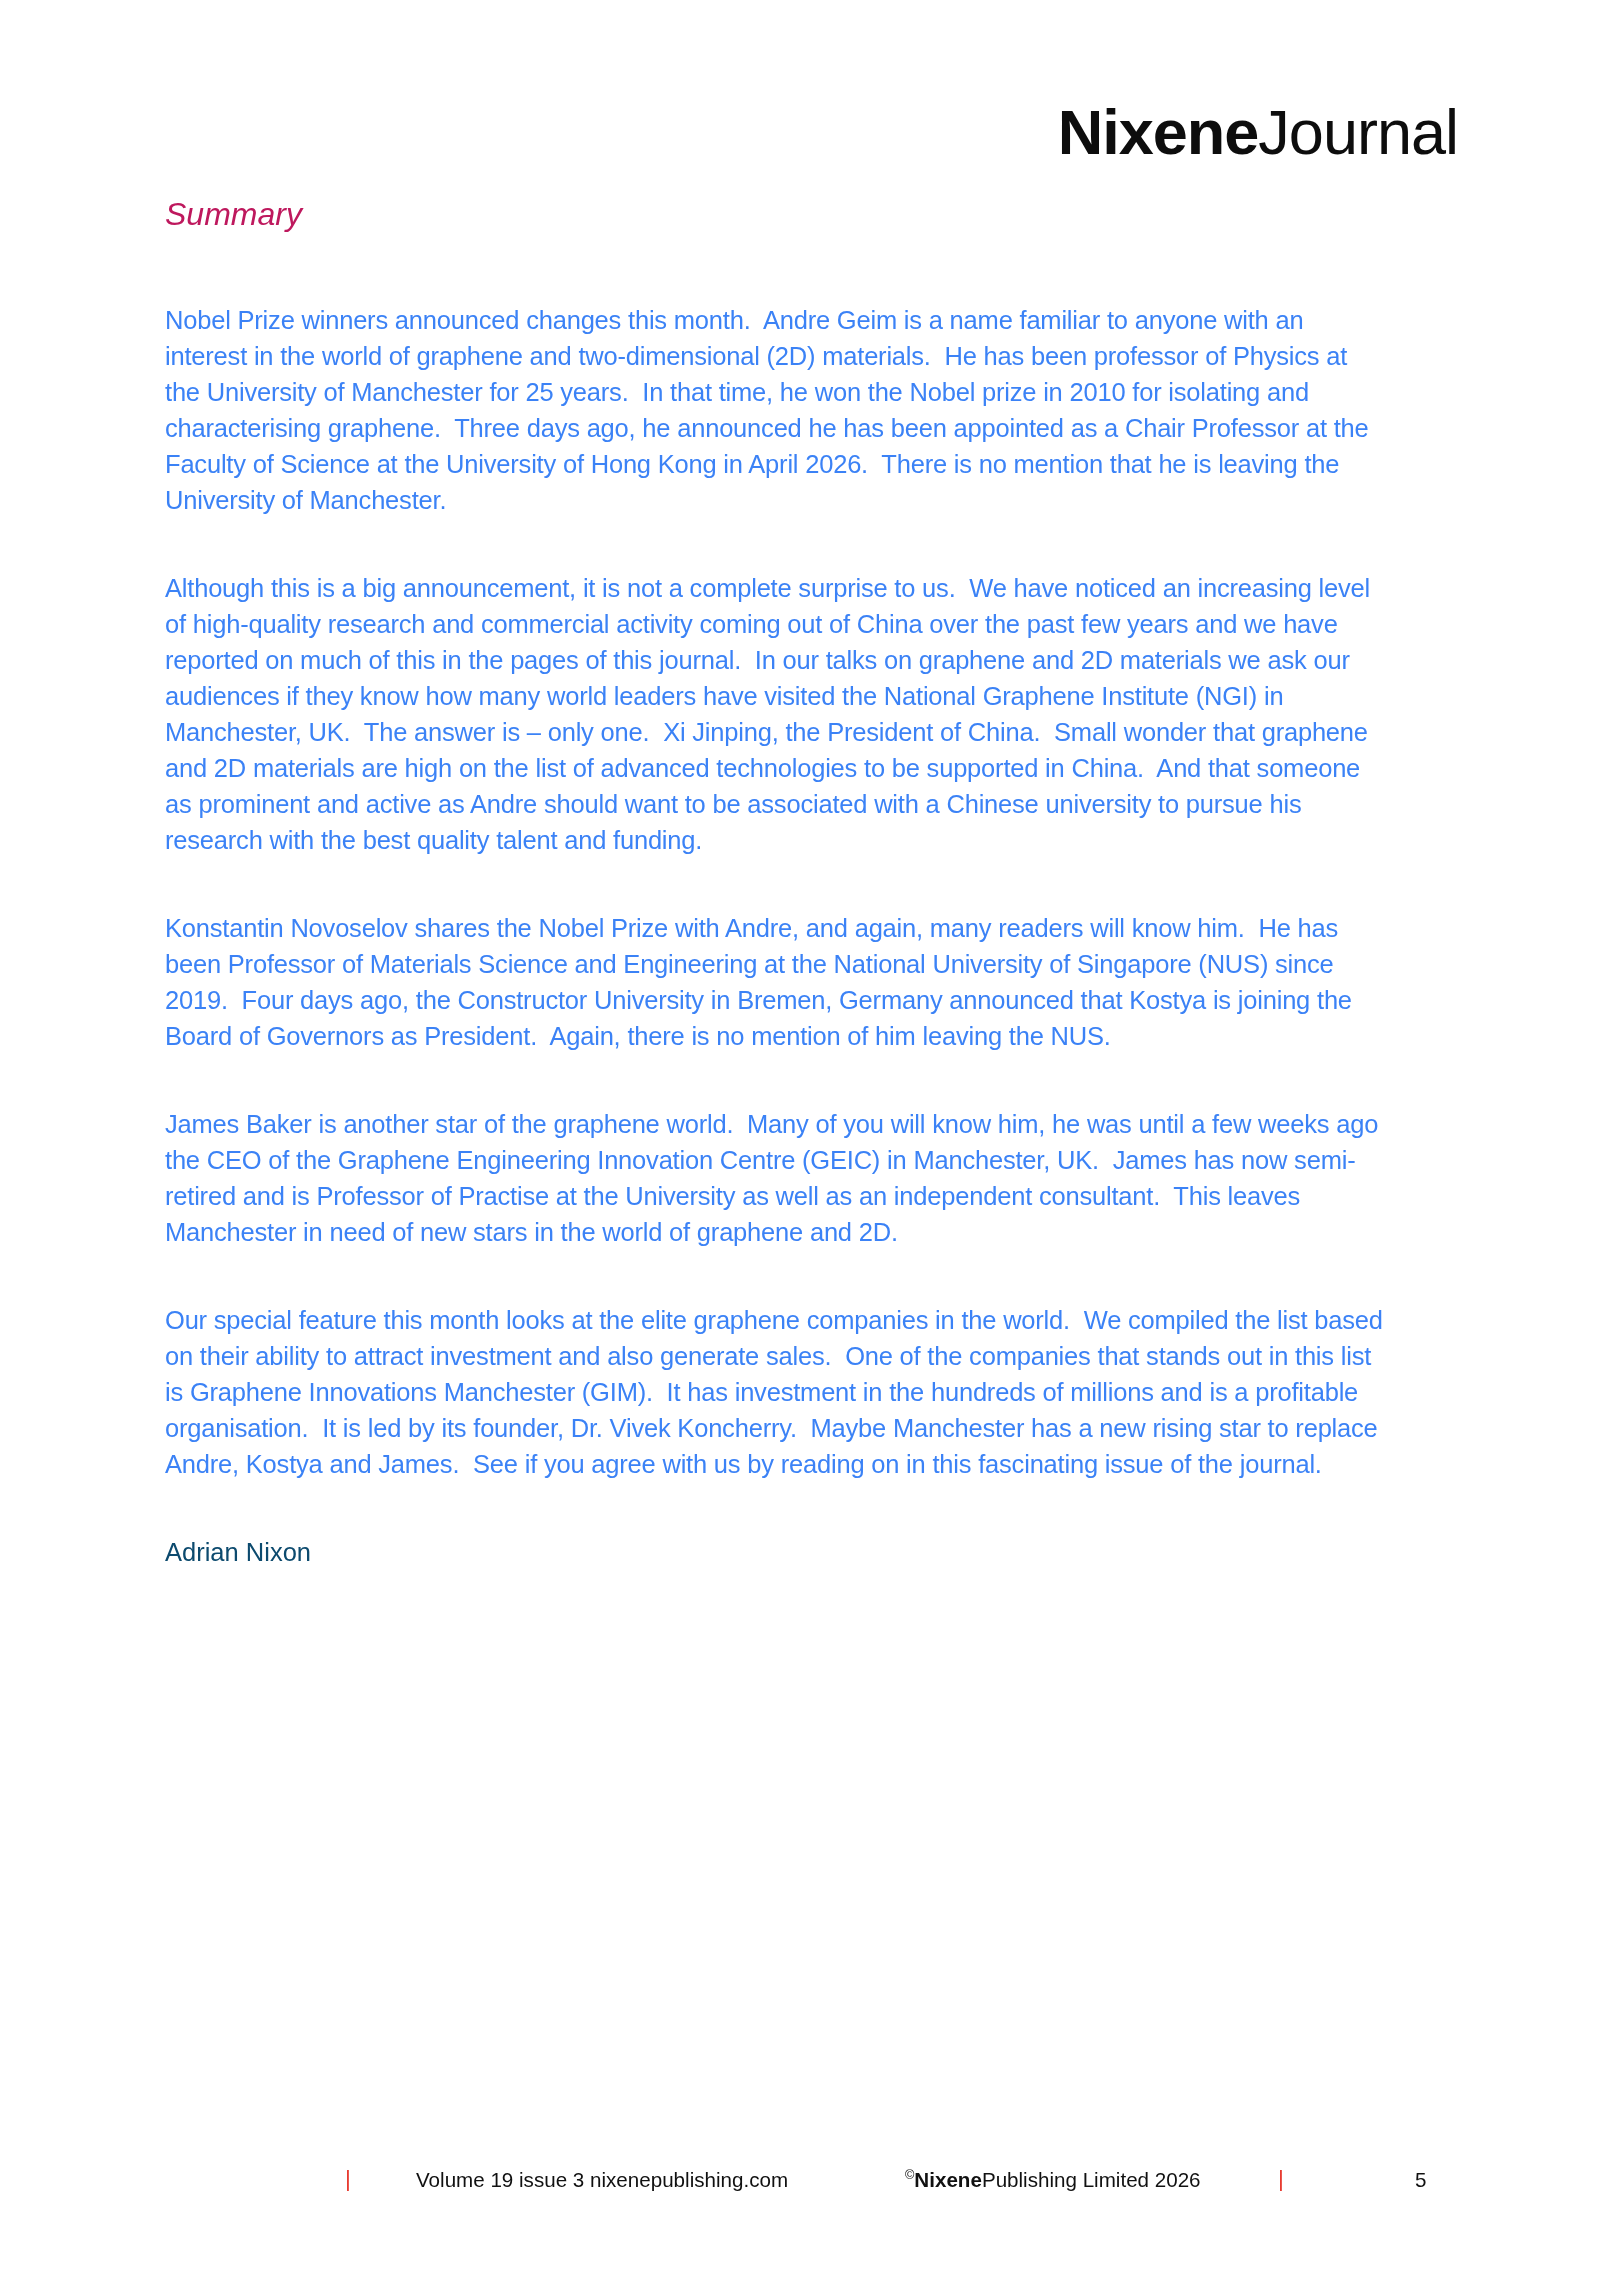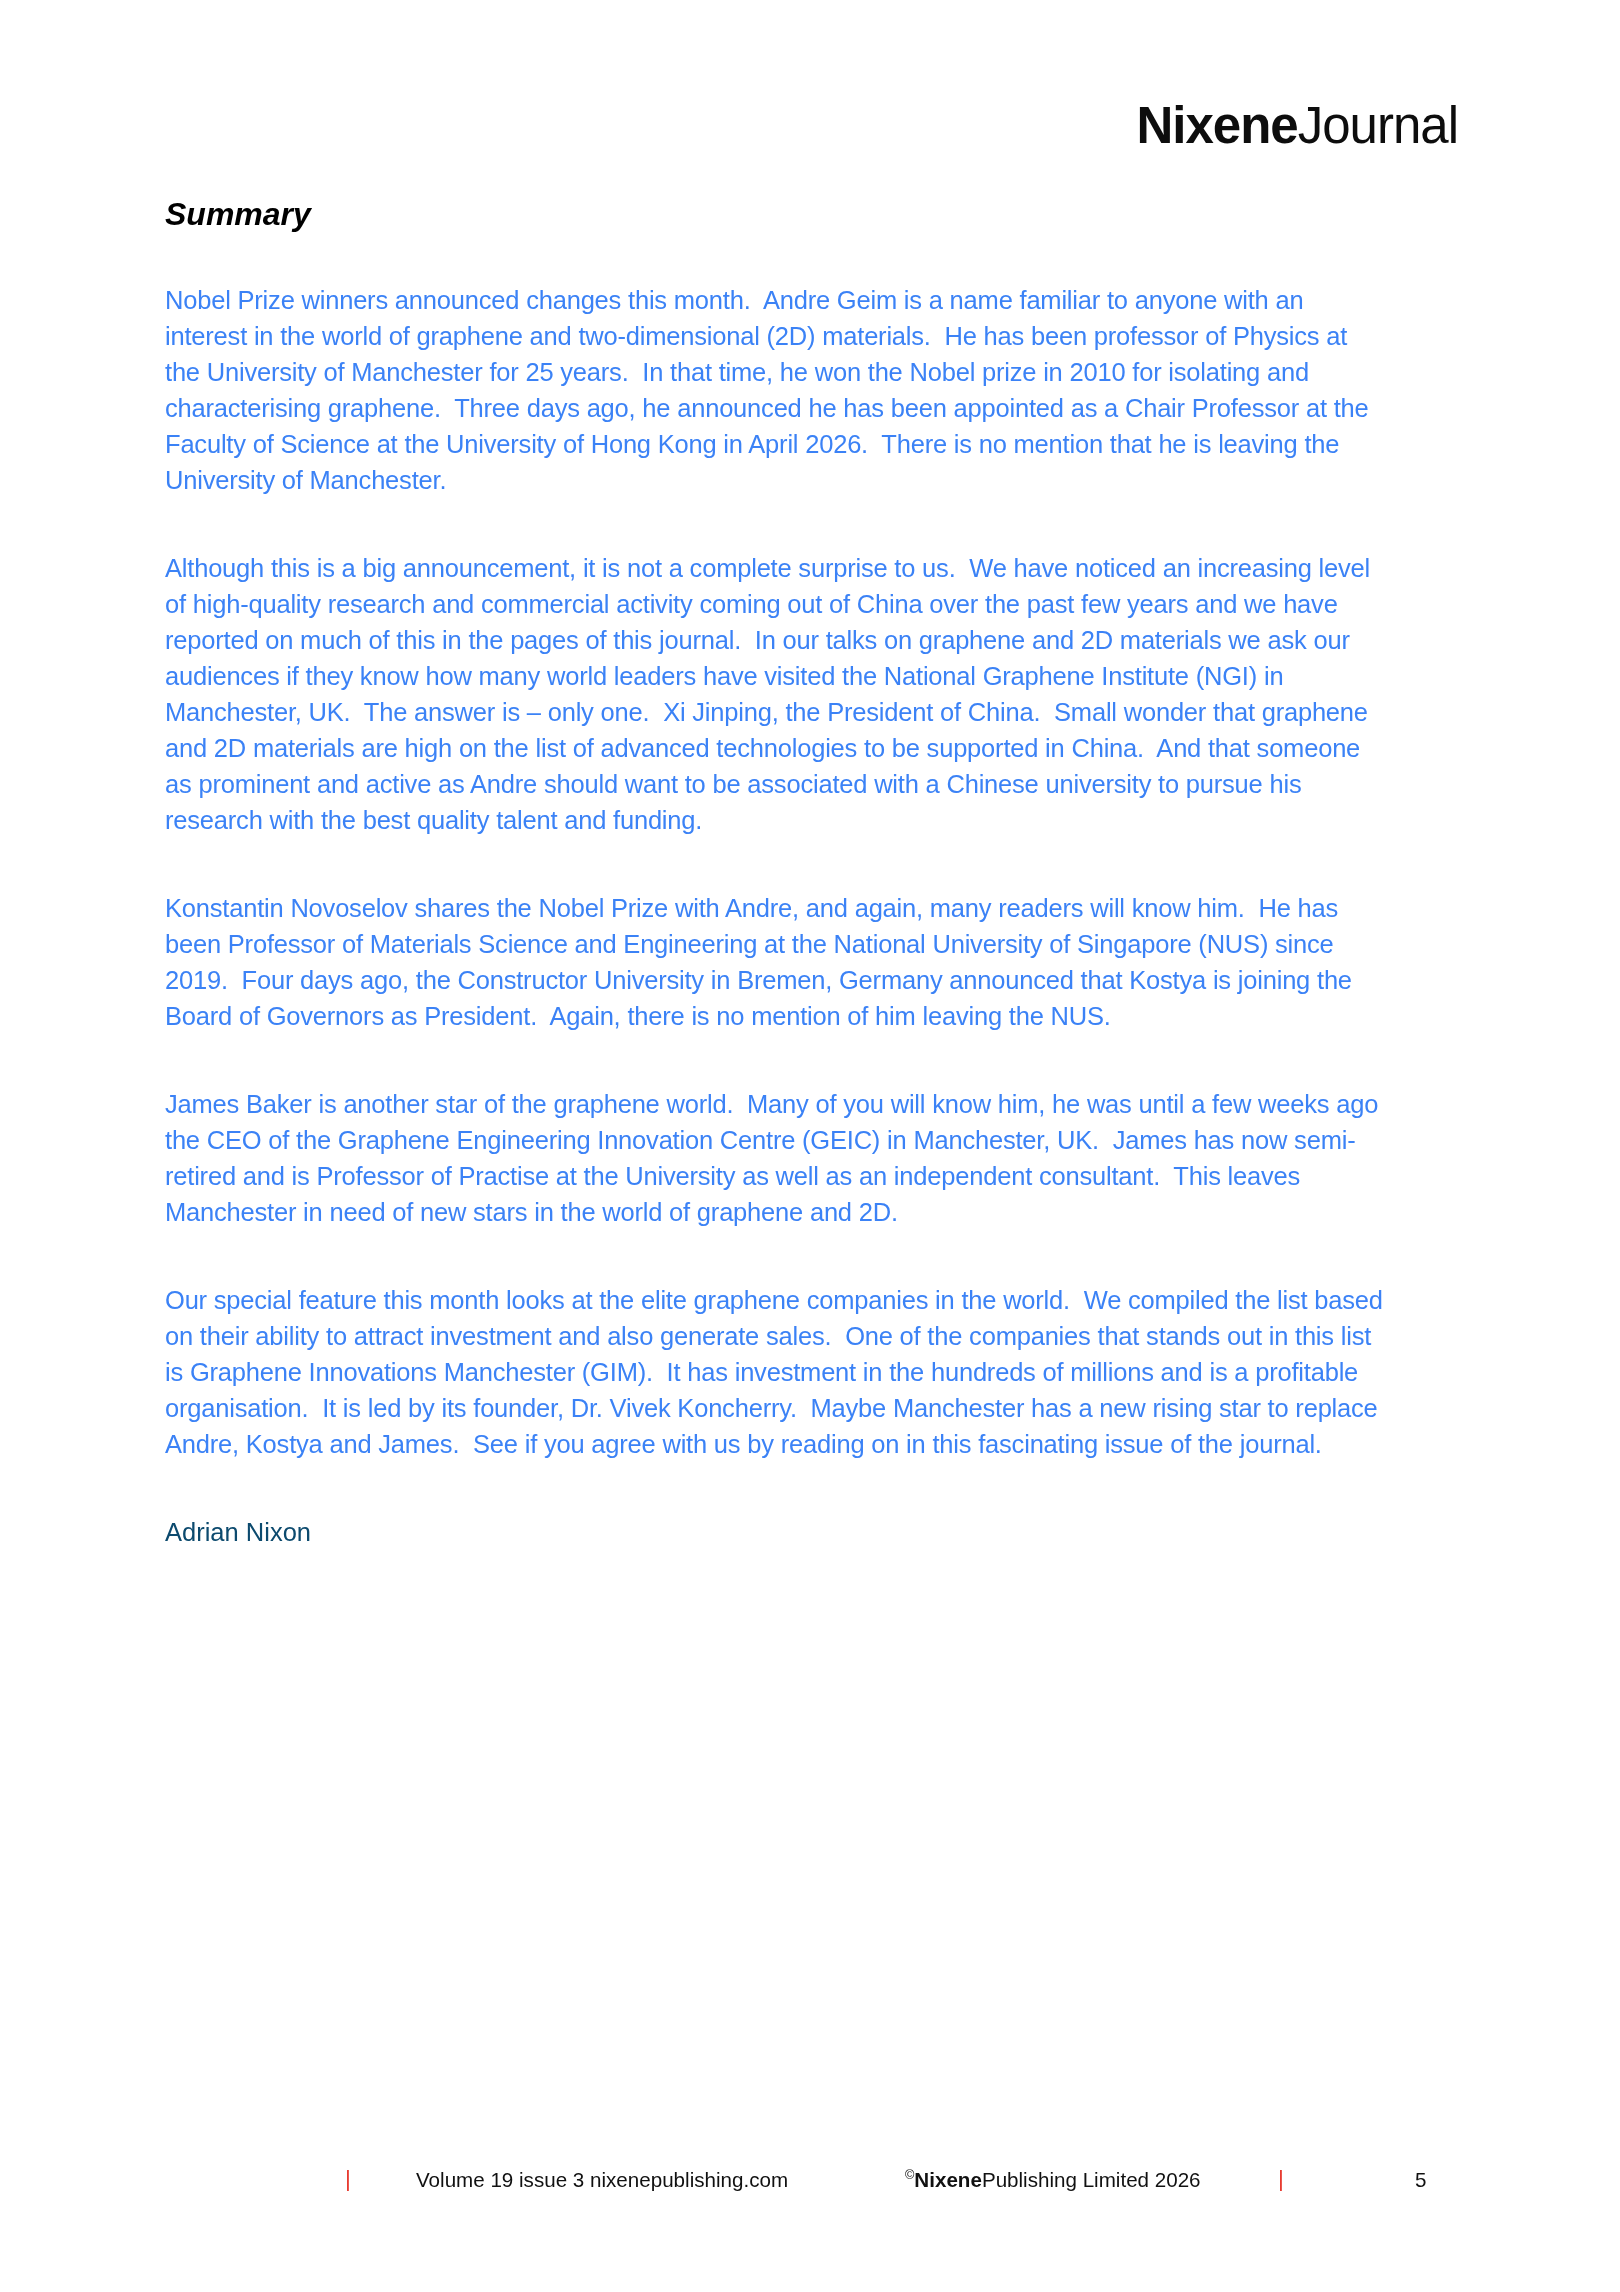--- a/index.html
+++ b/index.html
@@ -11,39 +11,39 @@
     background: #ffffff;
     font-family: "Liberation Sans", sans-serif;
     color: #111111;
     overflow: hidden;
     border-bottom: 1px solid #c9c9c9;
   }
   .logo {
     position: absolute;
     top: 96px;
     right: 162px;
-    font-size: 51px;
+    font-size: 63px;
     letter-spacing: -1px;
     color: #0d0d0d;
     white-space: nowrap;
   }
   .logo .logo-bold { font-weight: bold; }
   .logo .logo-light { font-weight: normal; }
   .content {
     position: absolute;
     top: 196px;
     left: 165px;
     width: 1221px;
   }
   .doc-heading {
     font-size: 32px;
-    font-weight: bold;
+    font-weight: normal;
     font-style: italic;
-    color: #000000;
-    margin-bottom: 49px;
+    color: #be185d;
+    margin-bottom: 69px;
   }
   .para {
     font-size: 25.5px;
     line-height: 36px;
     letter-spacing: -0.2px;
     white-space: pre-wrap;
     margin-bottom: 52px;
     color: #3b82f6;
   }
   .sig-line {

